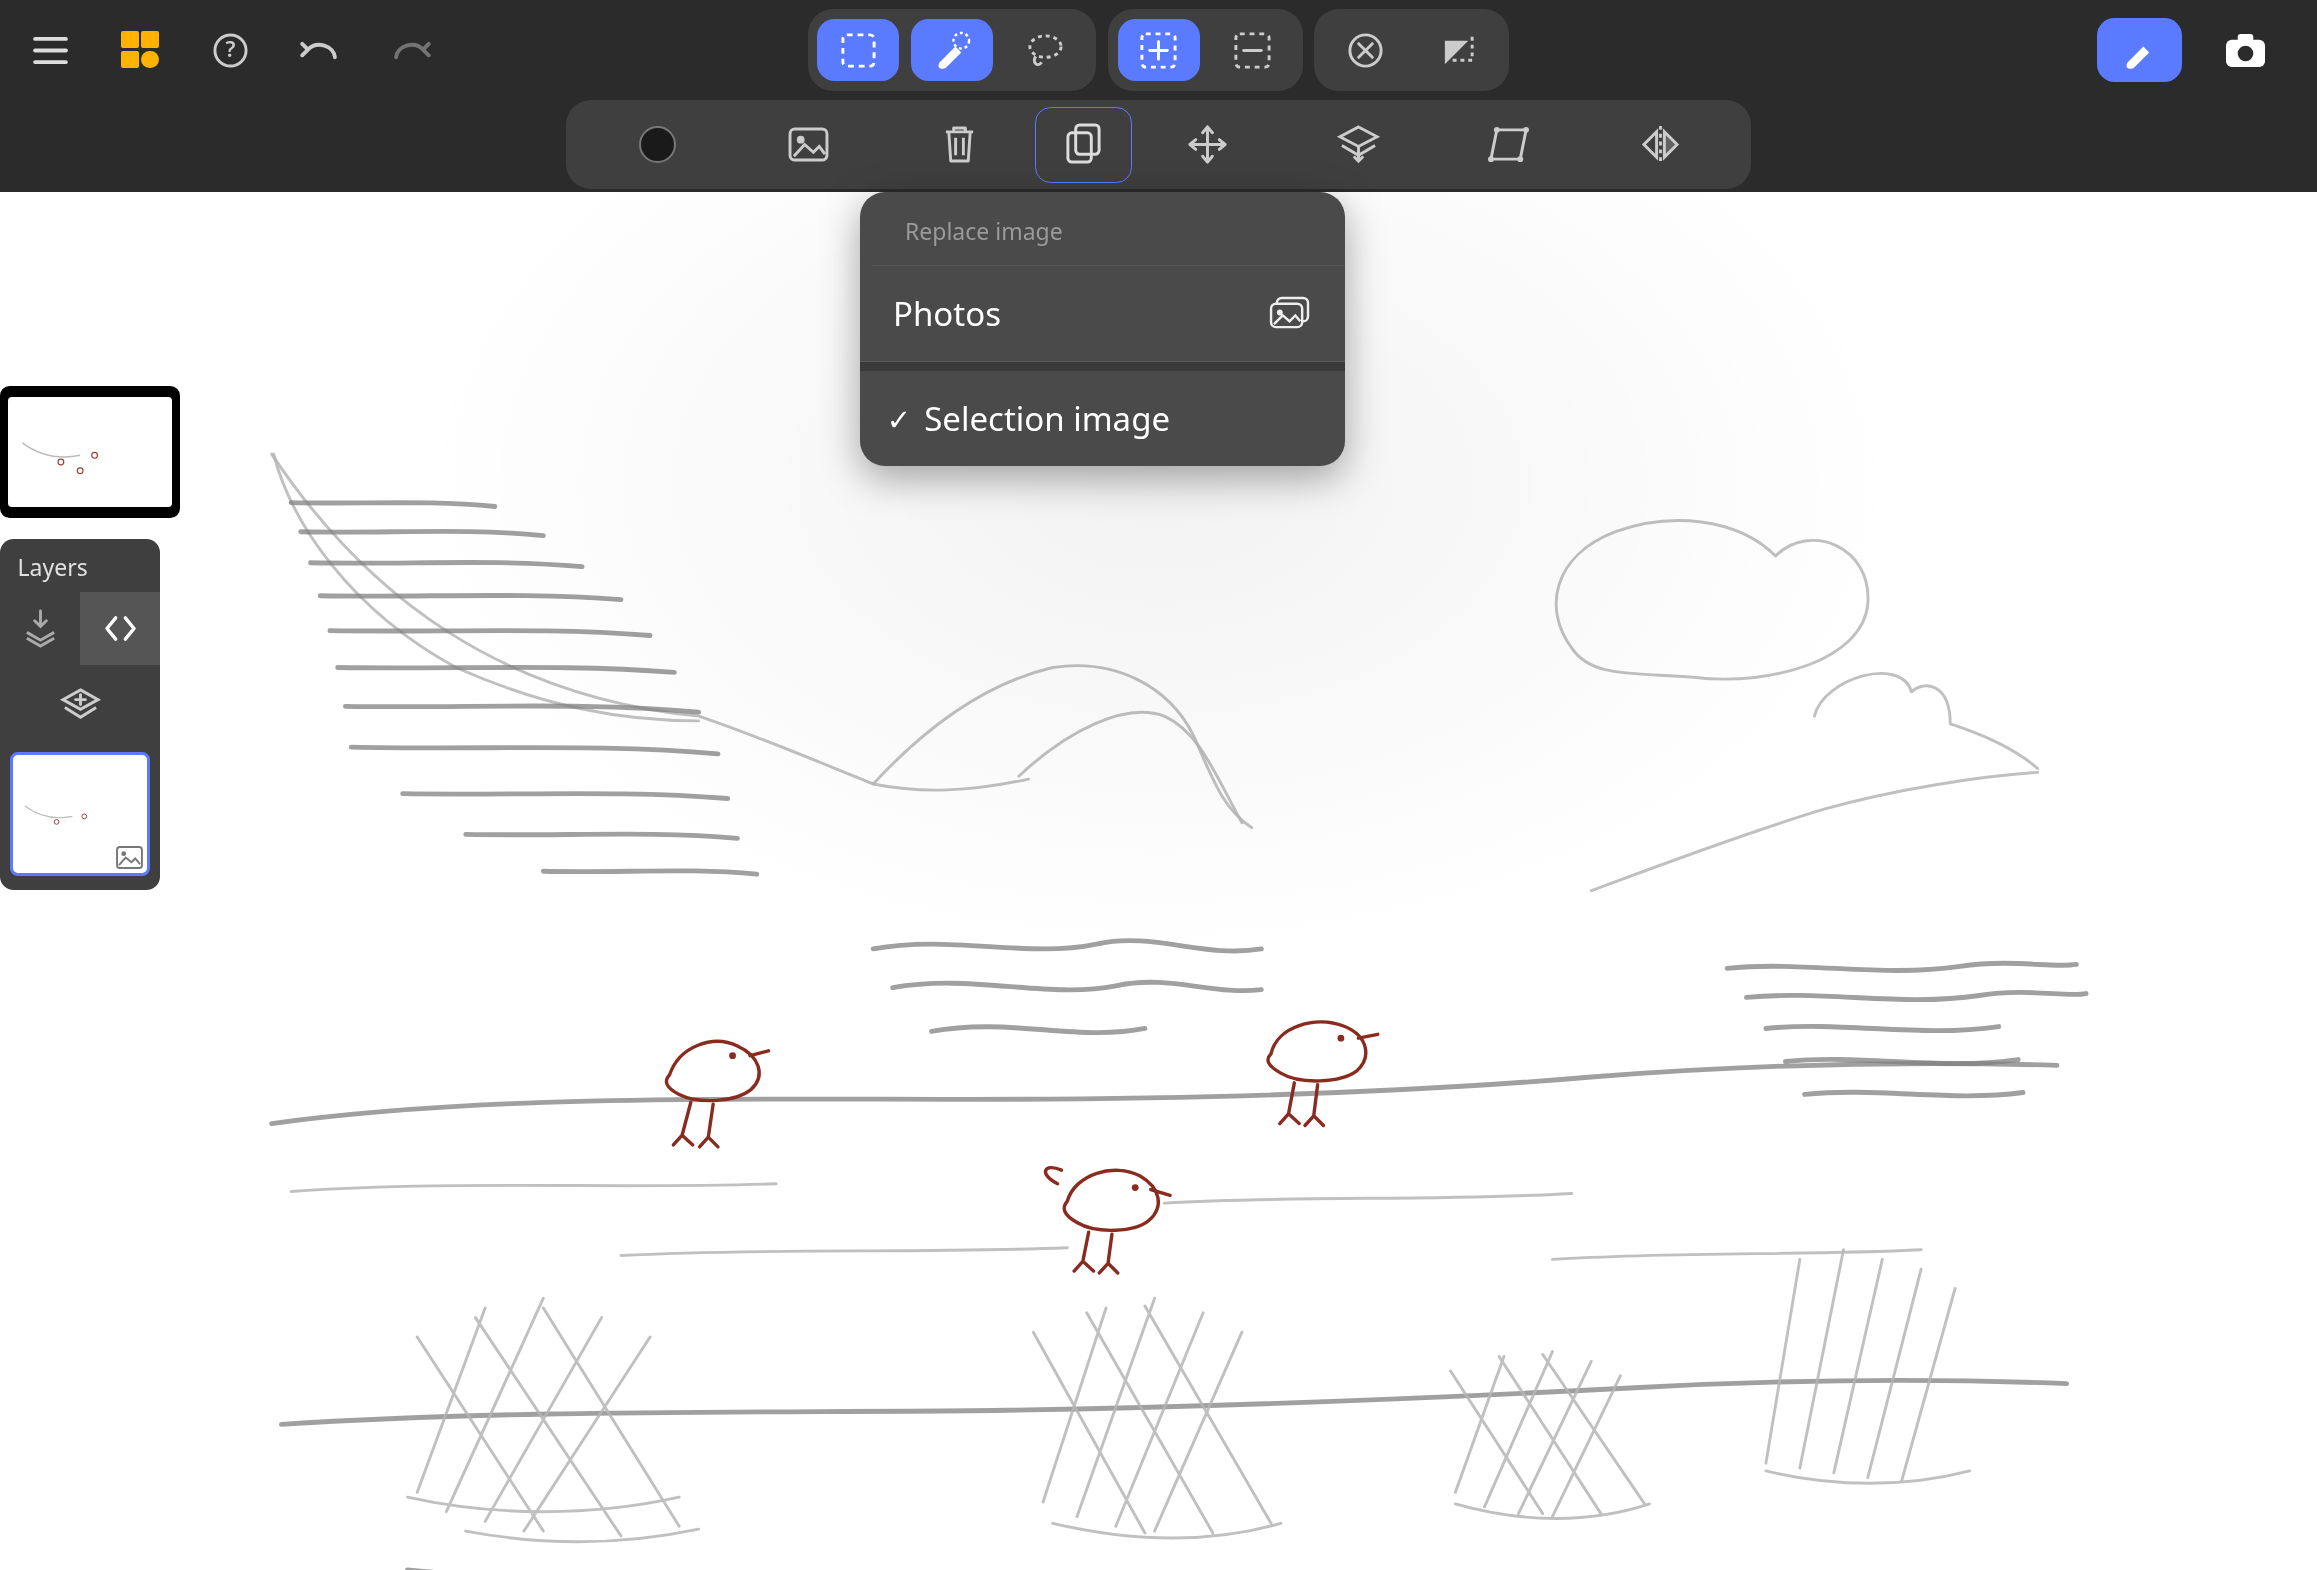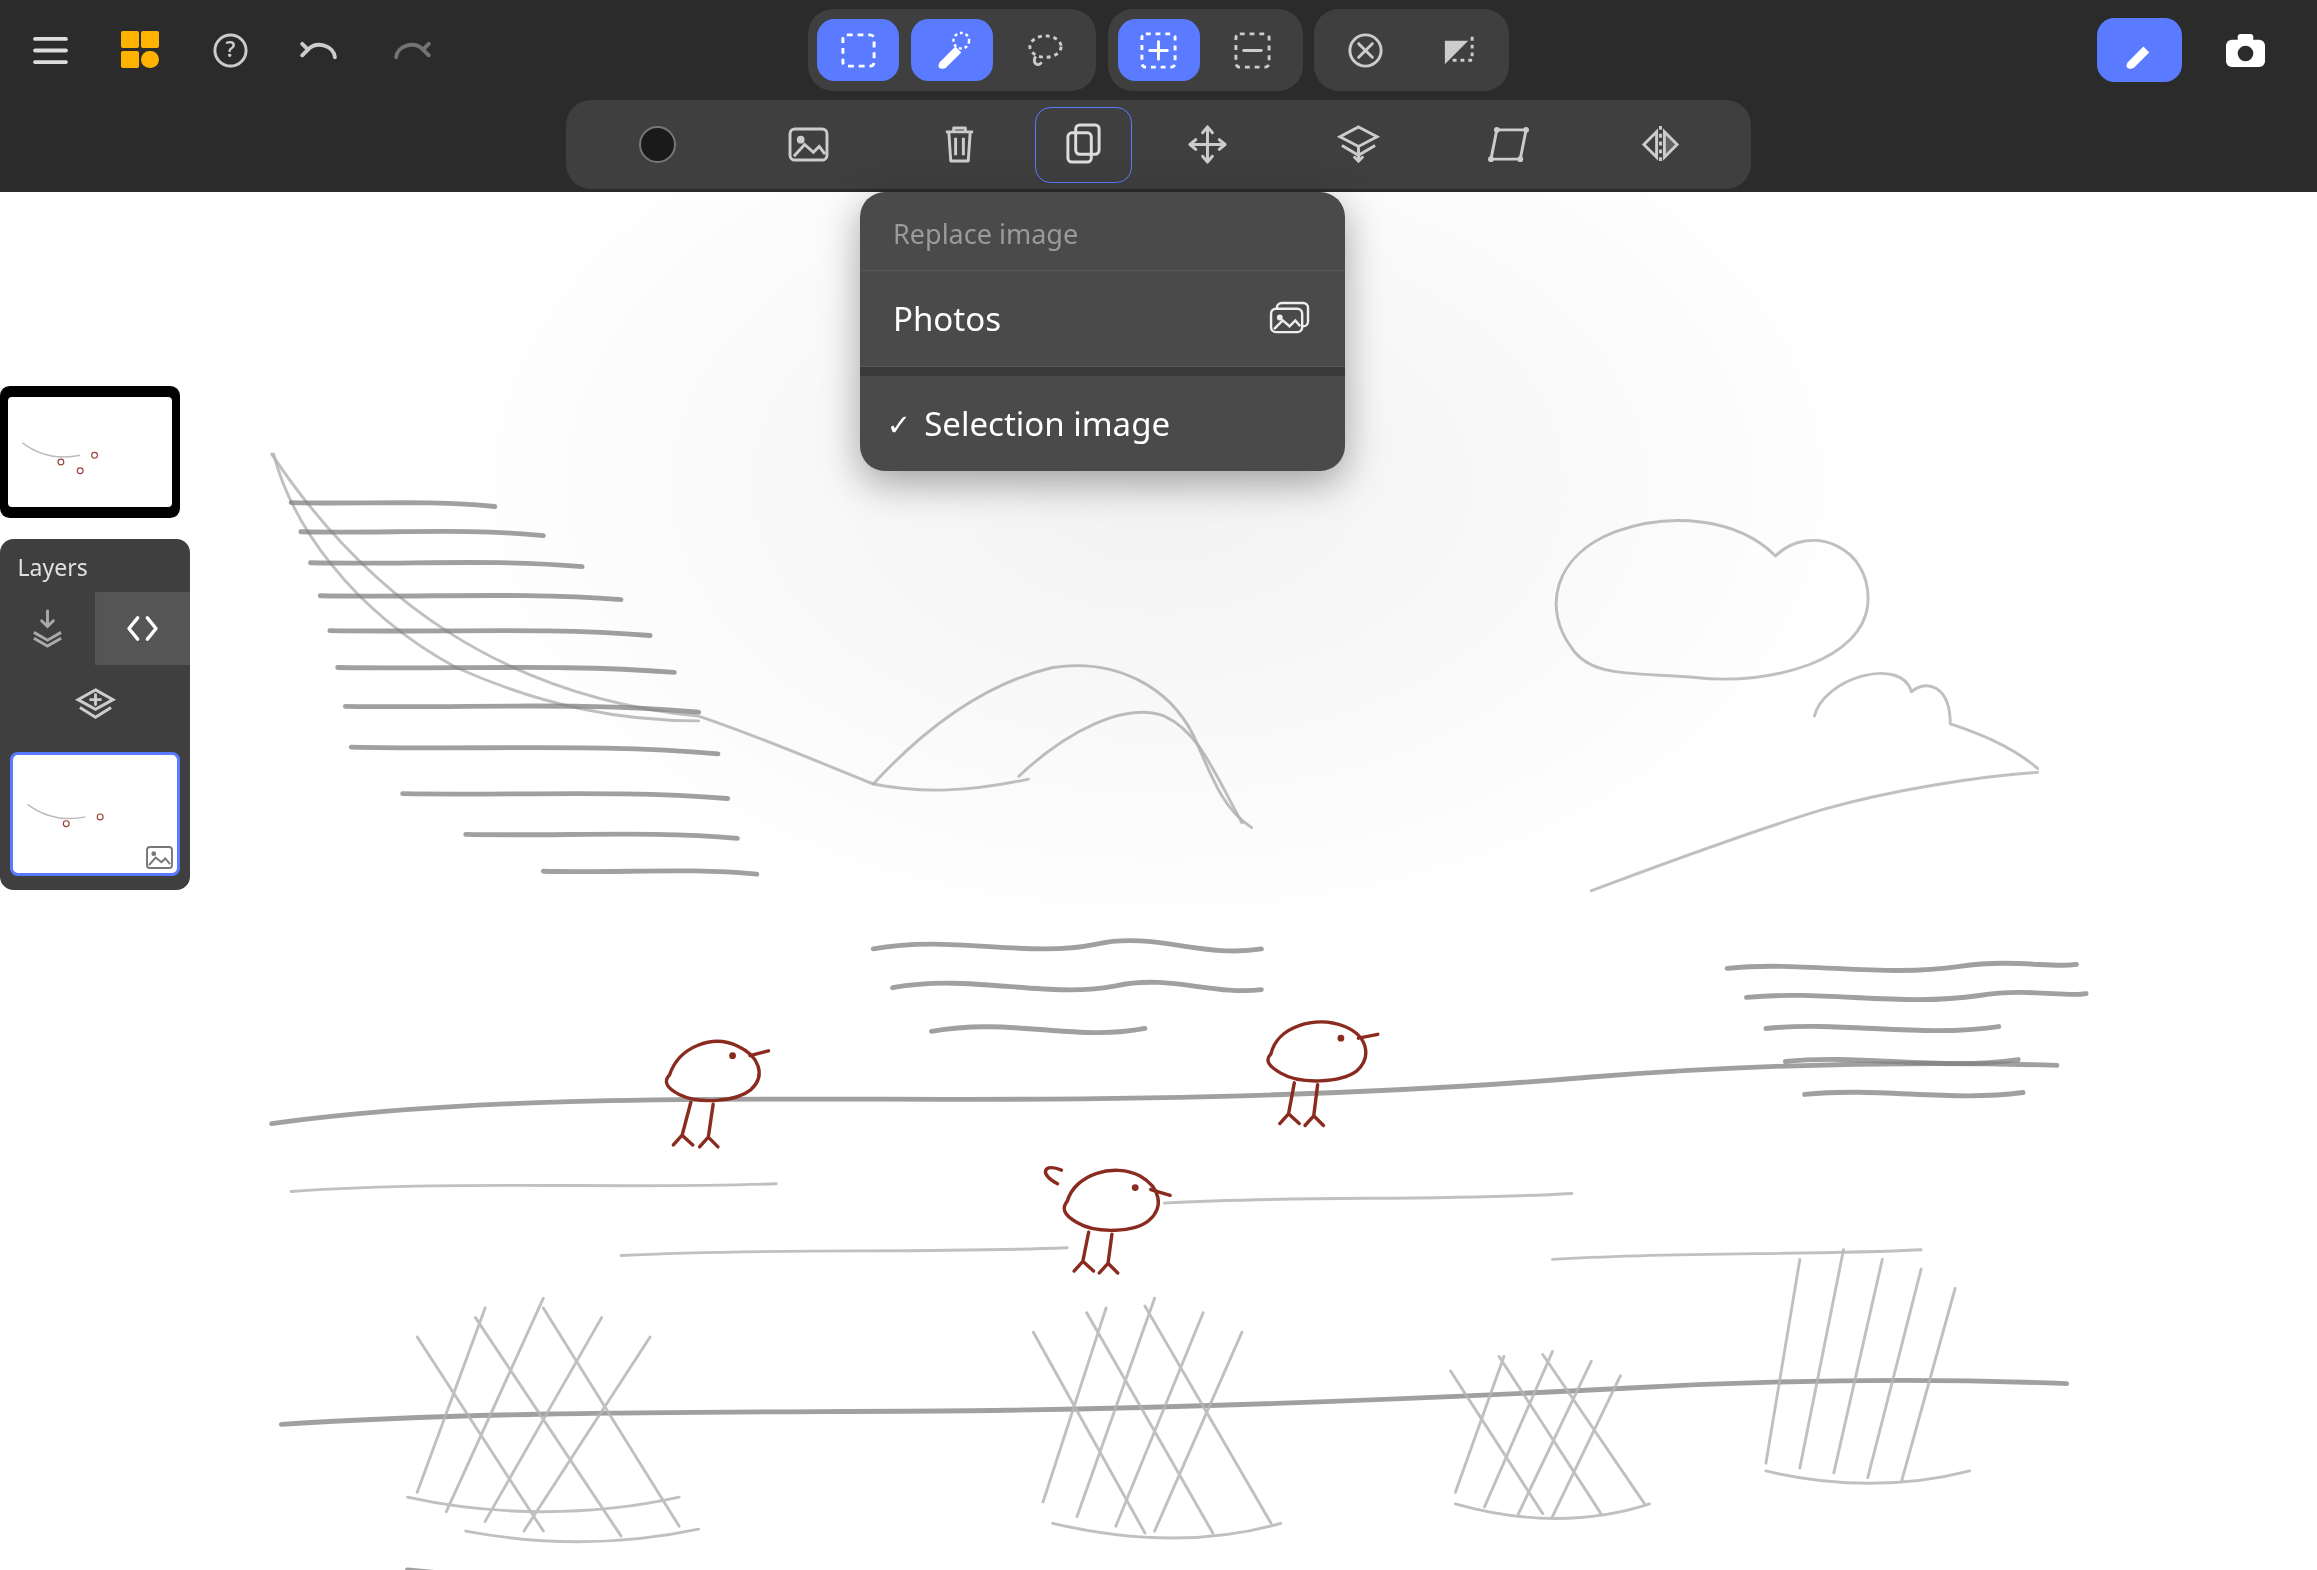--- a/index.html
+++ b/index.html
@@ -145,21 +145,21 @@
     z-index: 16;
   }
   .thumb-big .inner {
     width: 94%; height: 88%;
     background: #fff; border-radius: 3.9px;
   }
 
   .layers-panel {
     position: absolute;
     left: 0; top: 539px;
-    width: 190px;
+    width: 160px;
     background: #3f3f3f;
     border-radius: 13.6px;
     padding: 0 0 13.6px 0;
     z-index: 15;
   }
   .layers-title {
     color: #e0e0e0;
     font-size: 23px;
     padding: 11.6px 17.5px 9.7px 17.5px;
   }
@@ -206,23 +206,24 @@
     left: 860px;
     width: 485px;
     background: #4a4a4a;
     border-radius: 25px;
     overflow: hidden;
     z-index: 30;
     box-shadow: 0 11.6px 39px rgba(0,0,0,0.35);
   }
   .dd-header {
     color: var(--mid);
-    font-size: 27px;
+    font-size: 23px;
     padding: 23px 33px 17.5px 33px;
     border-bottom: 1px solid rgba(255,255,255,0.08);
+    margin-left: 12px;
   }
   .dd-item {
     display: flex; align-items: center; justify-content: space-between;
     padding: 25px 33px;
     color: #fff;
     font-size: 33px;
     border-bottom: 1px solid rgba(255,255,255,0.08);
   }
   .dd-sep {
     height: 9.7px;

